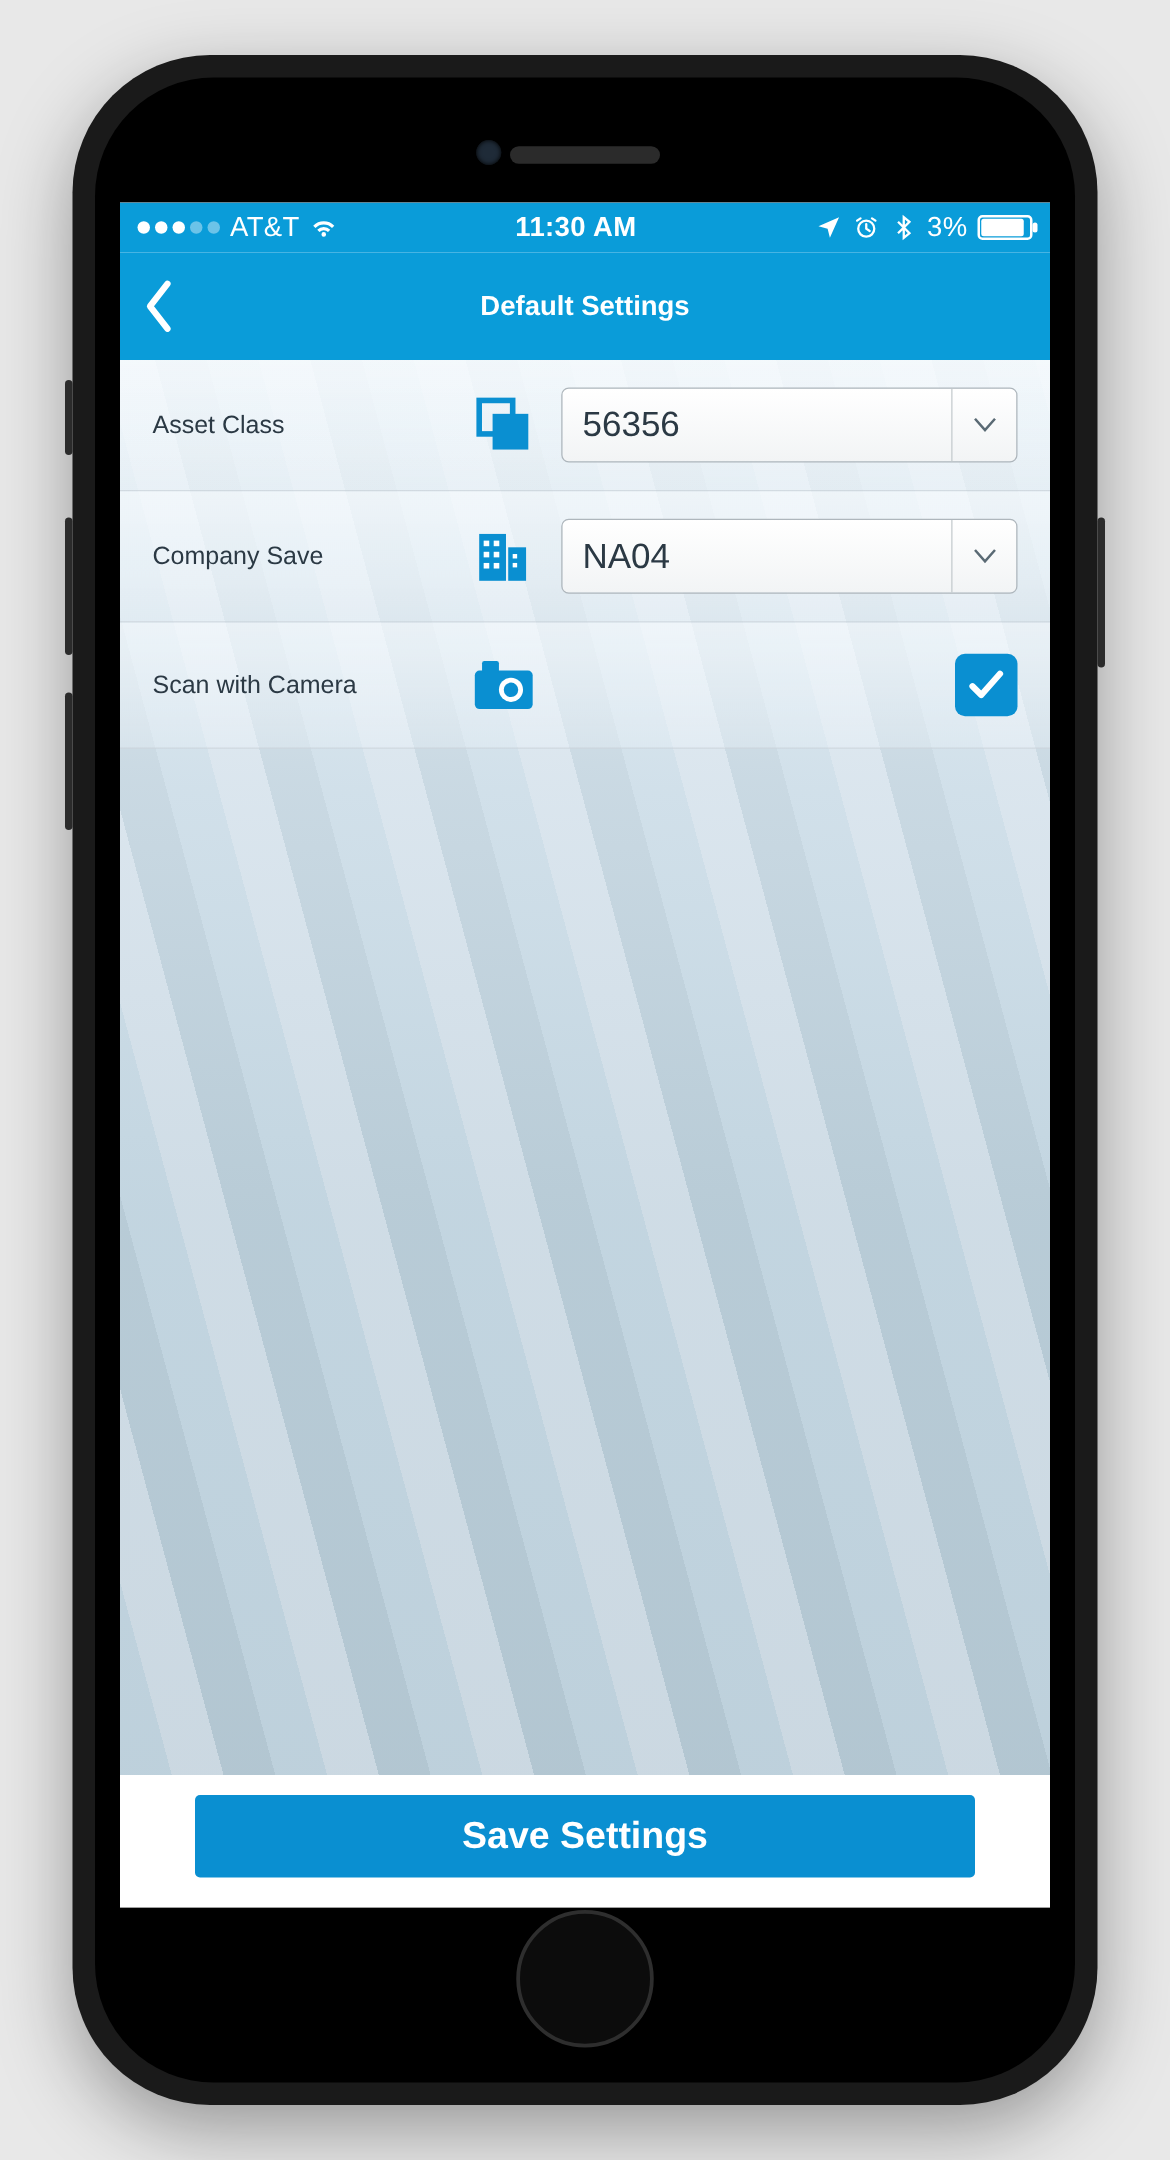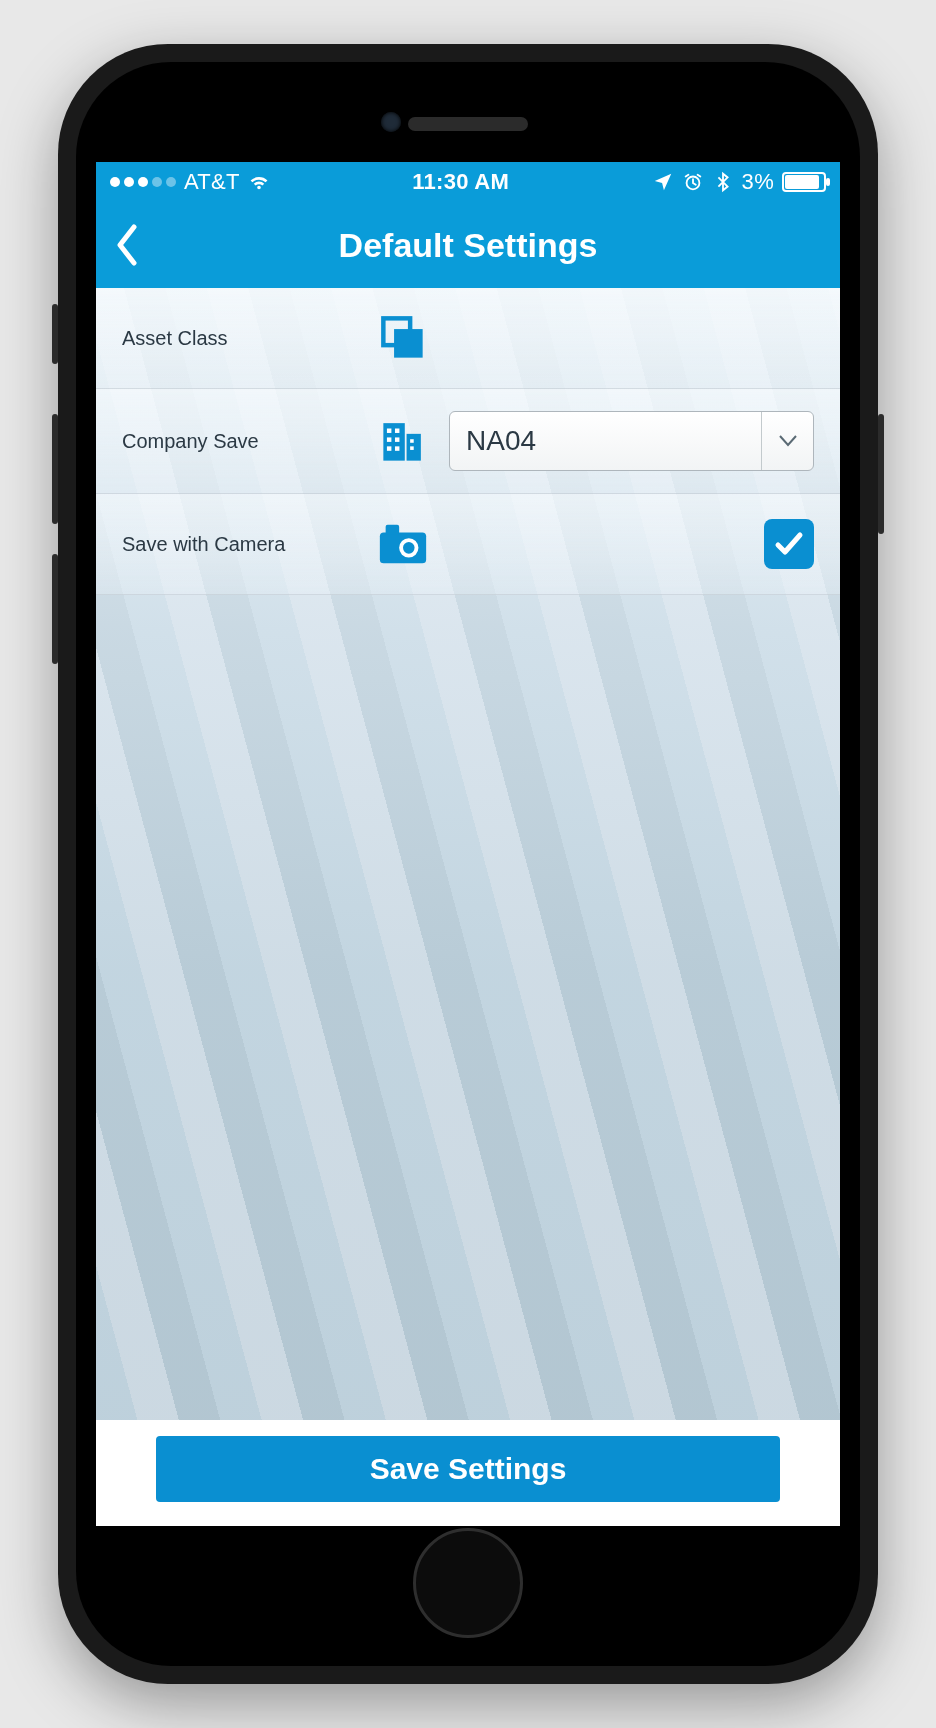--- a/index.html
+++ b/index.html
@@ -48,21 +48,21 @@
     .sig-dots span.on { opacity:1; }
     .wifi-icon, .loc-icon, .alarm-icon, .bt-icon { width:22px; height:22px; }
     .battery {
       width:44px; height:20px; border:2px solid #fff; border-radius:4px; position:relative;
     }
     .battery::after { content:""; position:absolute; right:-6px; top:4px; width:4px; height:8px; background:#fff; border-radius:2px; }
     .battery .fill { position:absolute; left:1px; top:1px; bottom:1px; width:85%; background:#fff; border-radius:2px; }
     
     .navbar {
       height:86px; background:#0a9cd9; color:#fff; display:flex; align-items:center;
-      justify-content:center; font-size:34px; font-weight:700; position:relative;
+      justify-content:center; font-size:22px; font-weight:700; position:relative;
     }
     .navbar .back {
       position:absolute; left:18px; top:50%; transform:translateY(-50%);
       width:28px; height:44px; cursor:pointer;
     }
     
     .content {
       flex:1; position:relative;
       background:
         linear-gradient(rgba(245,250,253,.82), rgba(230,240,248,.55) 30%, rgba(210,225,235,.4) 60%, rgba(200,215,225,.35)),
@@ -158,20 +158,28 @@
 
       <div class="content">
 
         <div class="row">
           <div class="row-label">Asset Class</div>
           <div class="row-icon">
             <svg viewBox="0 0 56 56" width="50" height="50">
               <rect x="6" y="6" width="30" height="30" fill="none" stroke="#0a8fd1" stroke-width="5"></rect>
               <rect x="18" y="18" width="32" height="32" fill="#0a8fd1"></rect>
             </svg>
+          </div>
+          <div class="dropdown">
+            <span>56356</span>
+            <span class="chev">
+              <svg width="18" height="12" viewBox="0 0 18 12">
+                  <path d="M1 1l8 9 8-9" fill="none" stroke="#5a6a74" stroke-width="2"></path>
+                </svg>
+            </span>
           </div>
         </div>
 
         <div class="row">
           <div class="row-label">Company Save</div>
           <div class="row-icon">
             <svg viewBox="0 0 56 56" width="50" height="50" fill="#0a8fd1">
               <rect x="6" y="8" width="24" height="42"></rect>
               <rect x="32" y="20" width="16" height="30"></rect>
               <rect x="10" y="14" width="5" height="5" fill="#fff"></rect>
@@ -188,21 +196,21 @@
             <span>NA04</span>
             <span class="chev">
               <svg width="18" height="12" viewBox="0 0 18 12">
                   <path d="M1 1l8 9 8-9" fill="none" stroke="#5a6a74" stroke-width="2"></path>
                 </svg>
             </span>
           </div>
         </div>
 
         <div class="row">
-          <div class="row-label">Save with Camera</div>
+          <div class="row-label">Scan with Camera</div>
           <div class="row-icon">
             <svg viewBox="0 0 56 56" width="54" height="54" fill="#0a8fd1">
               <rect x="4" y="16" width="48" height="32" rx="4"></rect>
               <rect x="10" y="8" width="14" height="10" rx="2"></rect>
               <circle cx="34" cy="32" r="10" fill="#fff"></circle>
               <circle cx="34" cy="32" r="6" fill="#0a8fd1"></circle>
             </svg>
           </div>
           <div class="checkbox">
             <svg width="34" height="34" viewBox="0 0 34 34" fill="none" stroke="#fff" stroke-width="5" stroke-linecap="round" stroke-linejoin="round">

